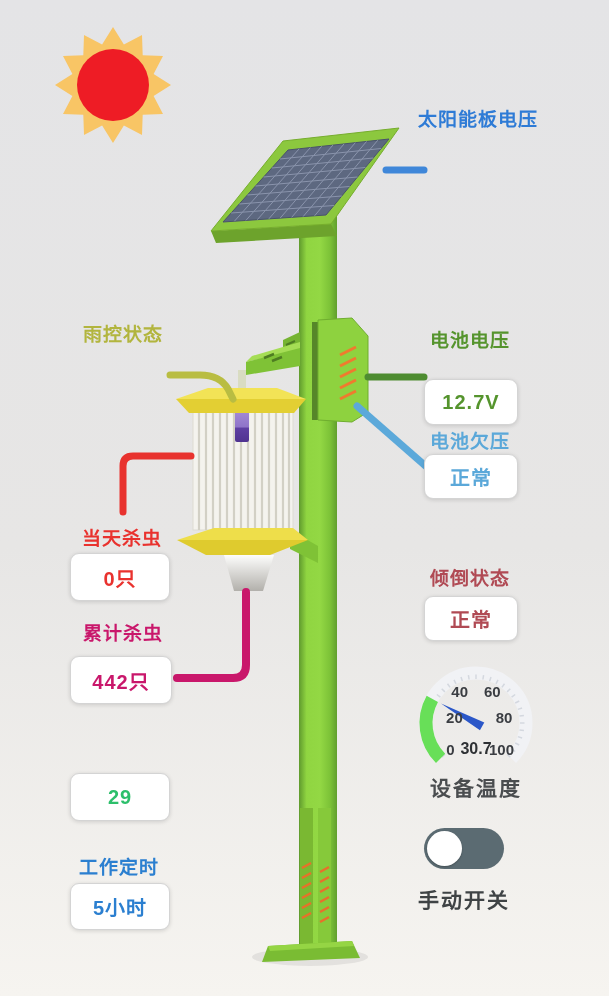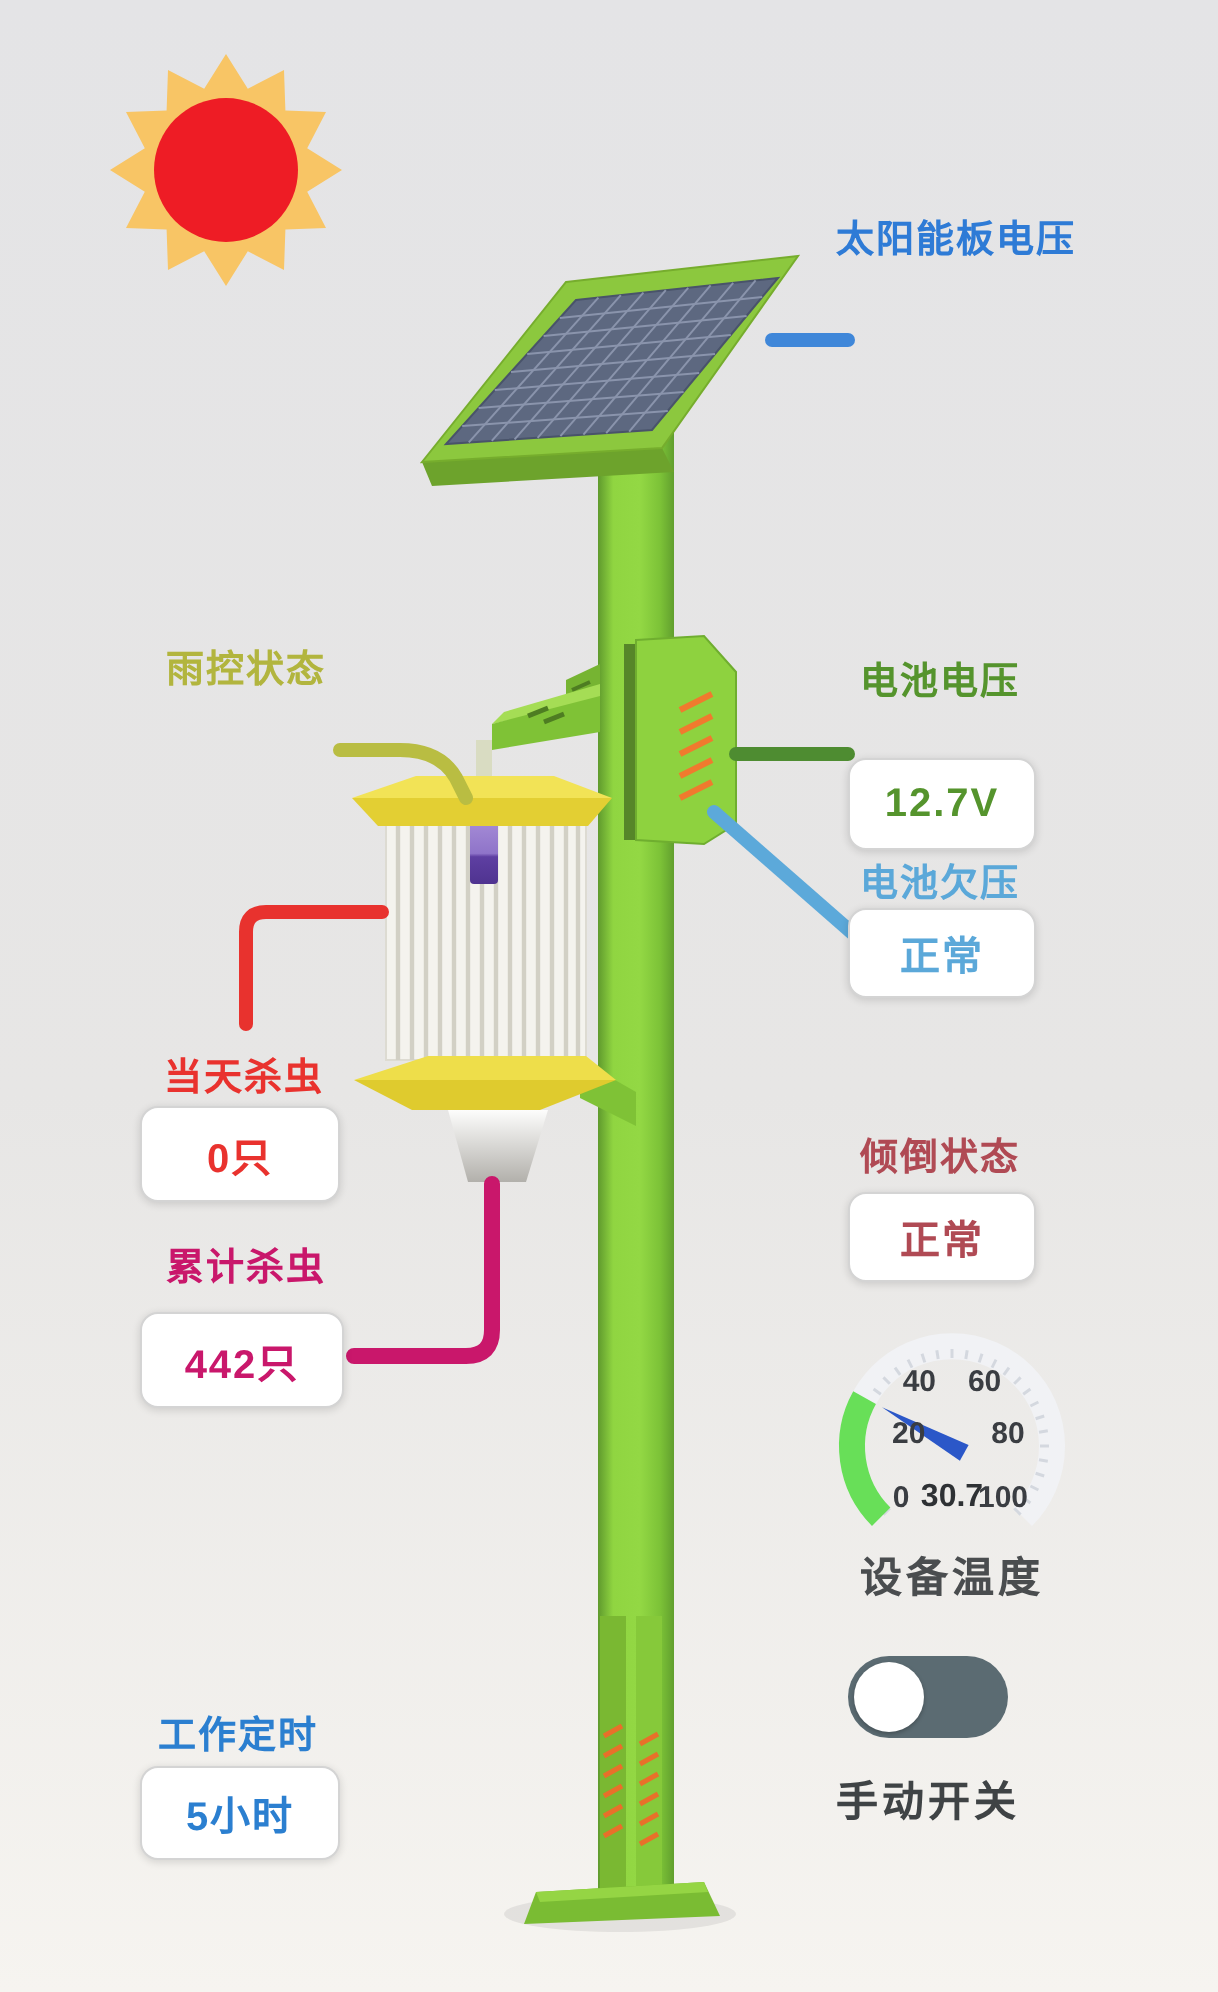--- a/index.html
+++ b/index.html
@@ -158,20 +158,23 @@
   <div class="ind-label" style="left: 70px; top: 618px; width: 106px; color: rgb(201, 23, 107);">累计杀虫</div>
   <div class="ind-box" style="left:70px;top:656px;width:100px;height:46px;">
     <span style="color: rgb(201, 23, 107);">442只</span>
     </div>
 
   <div class="ind-label" style="left: 420px; top: 563px; width: 100px; color: rgb(176, 74, 84);">倾倒状态</div>
   <div class="ind-box" style="left:424px;top:596px;width:92px;height:43px;">
     <span style="color: rgb(176, 74, 84);">正常</span>
     </div>
 
+  <div class="ind-box" style="left:70px;top:773px;width:98px;height:46px;">
+    <span style="color: rgb(45, 191, 107);">29</span>
+    </div>
 
   <div class="ind-label" style="left: 72px; top: 852px; width: 94px; color: rgb(43, 127, 208);">工作定时</div>
   <div class="ind-box" style="left:70px;top:883px;width:98px;height:45px;">
     <span style="color: rgb(43, 127, 208);">5小时</span>
     </div>
 
   <div class="gauge">
     <svg width="128" height="128" viewBox="0 0 128 128">
       <path id="gauge-bg" fill="none" stroke="#f1f2f5" stroke-width="13" d="M28.6,97.4 A50,50 0 1 1 99.4,97.4"></path>
       <g id="gauge-ticks">

